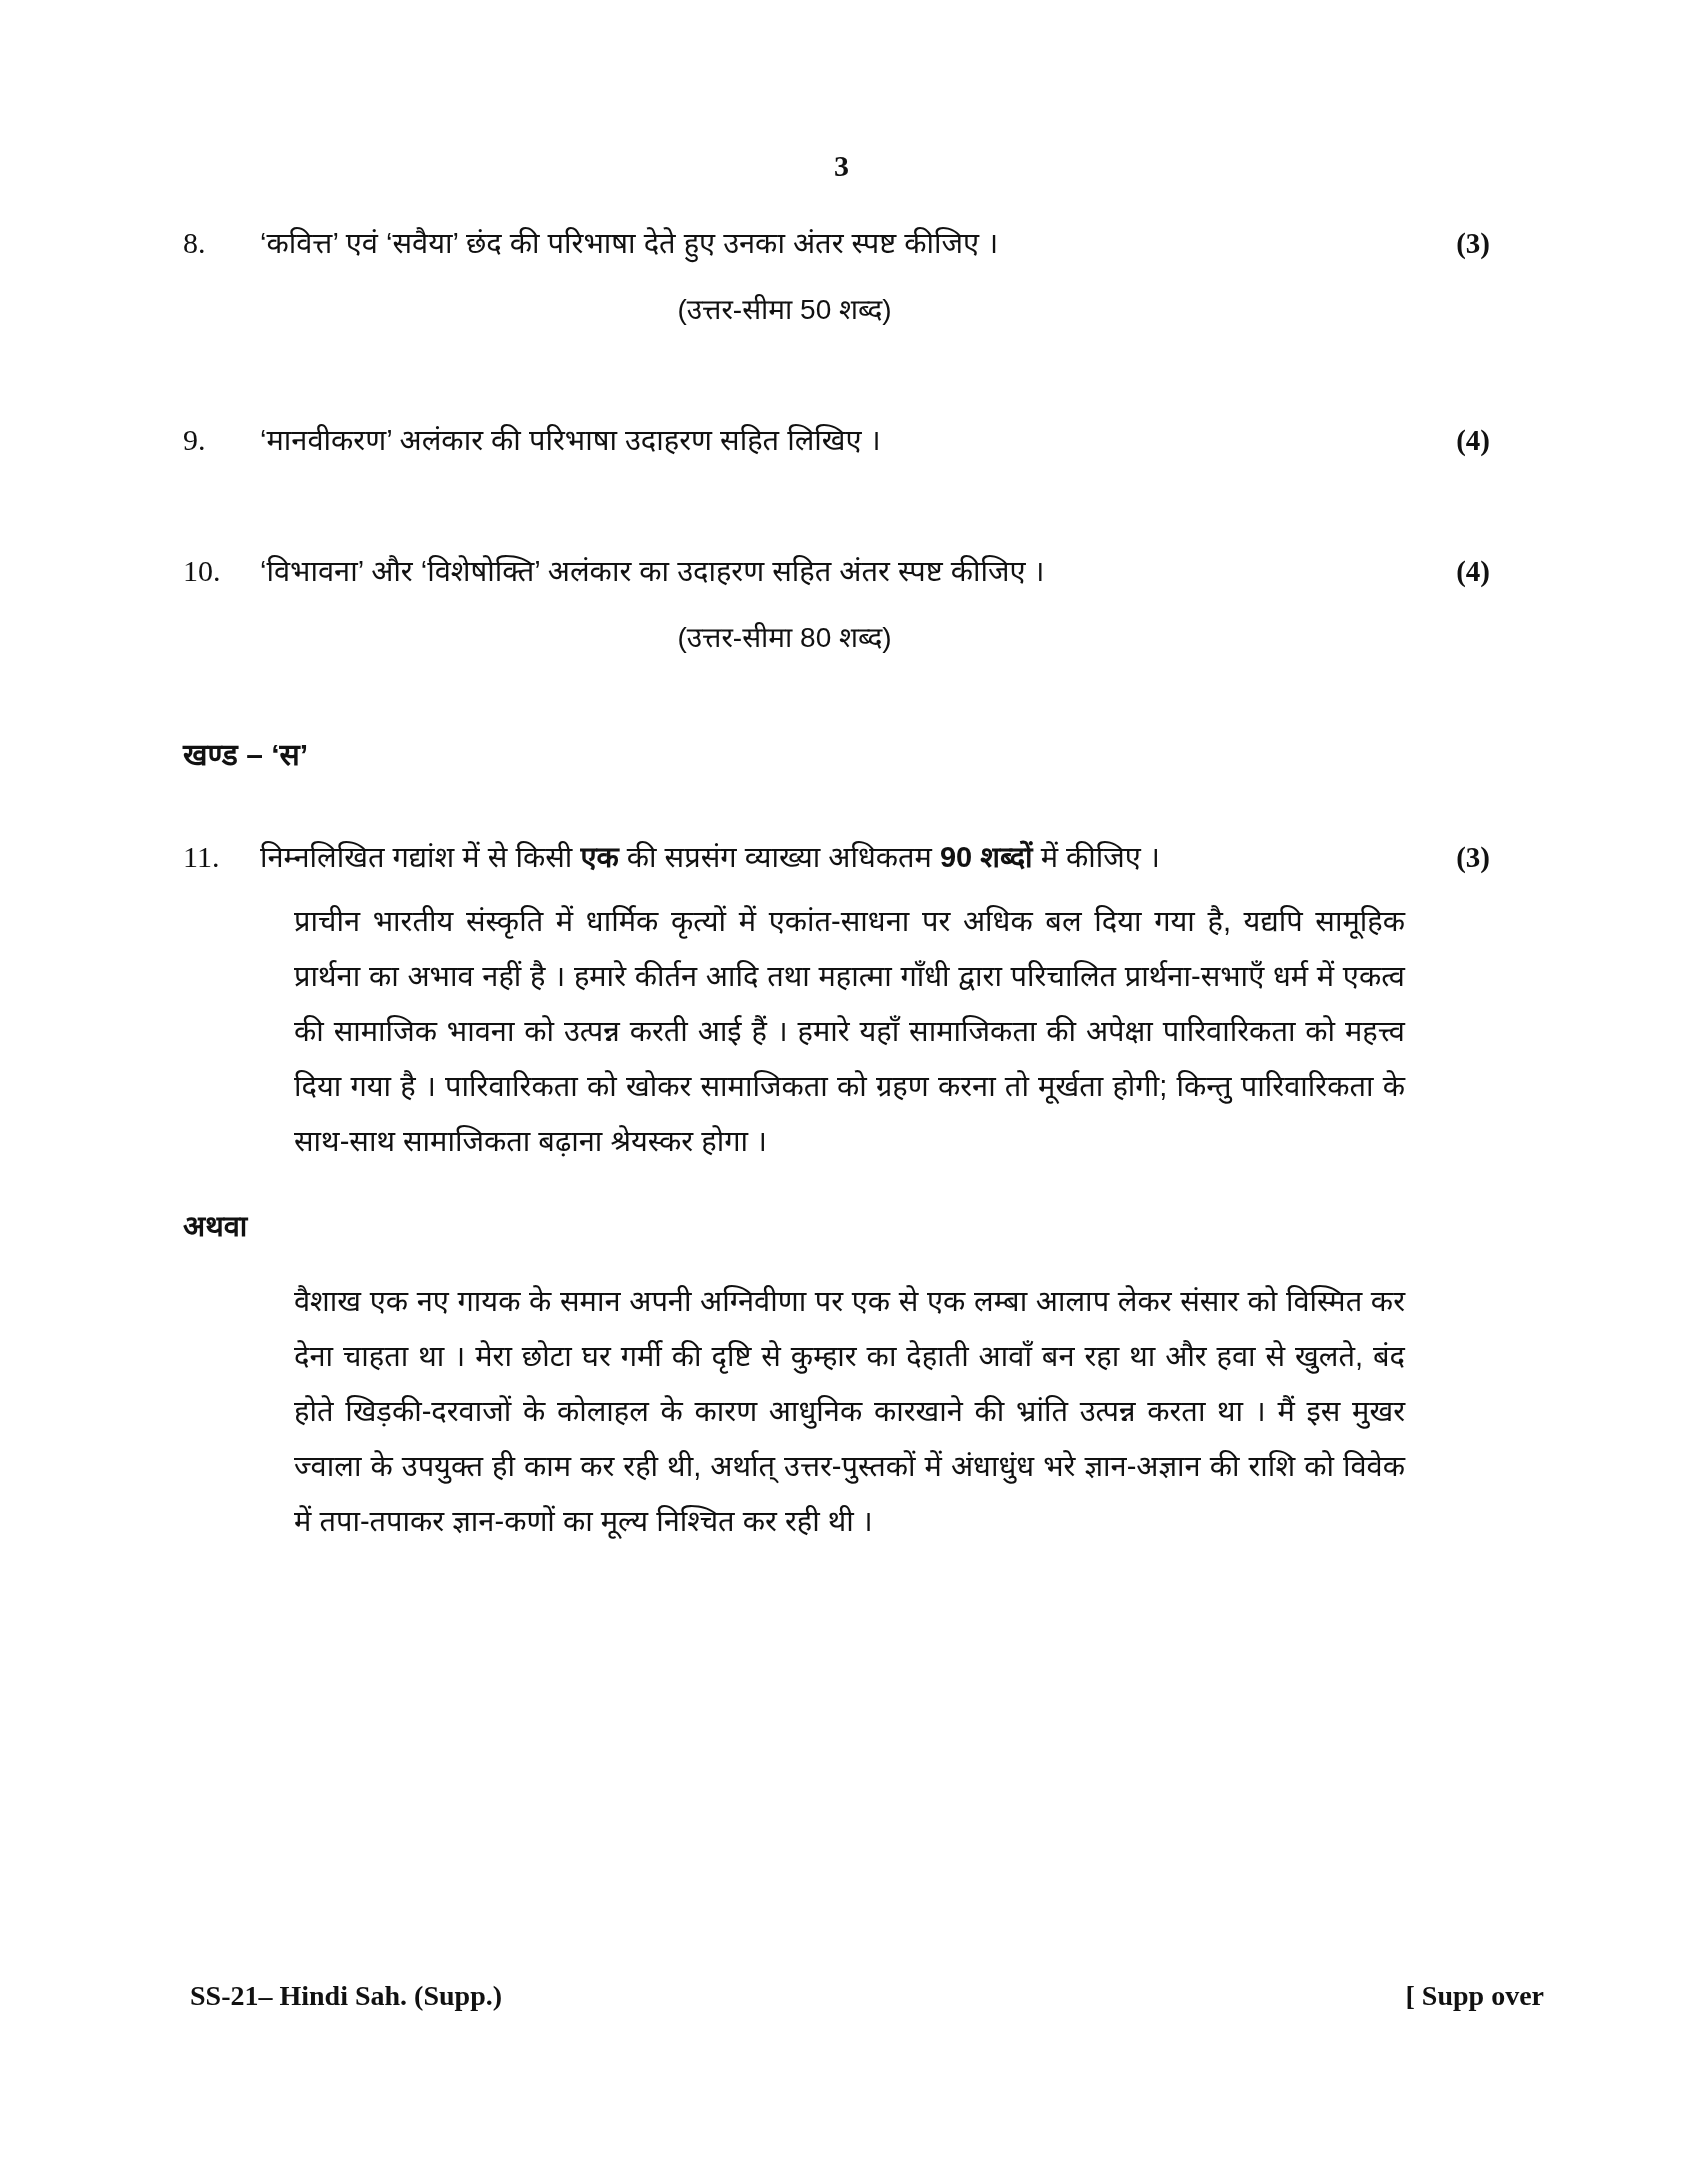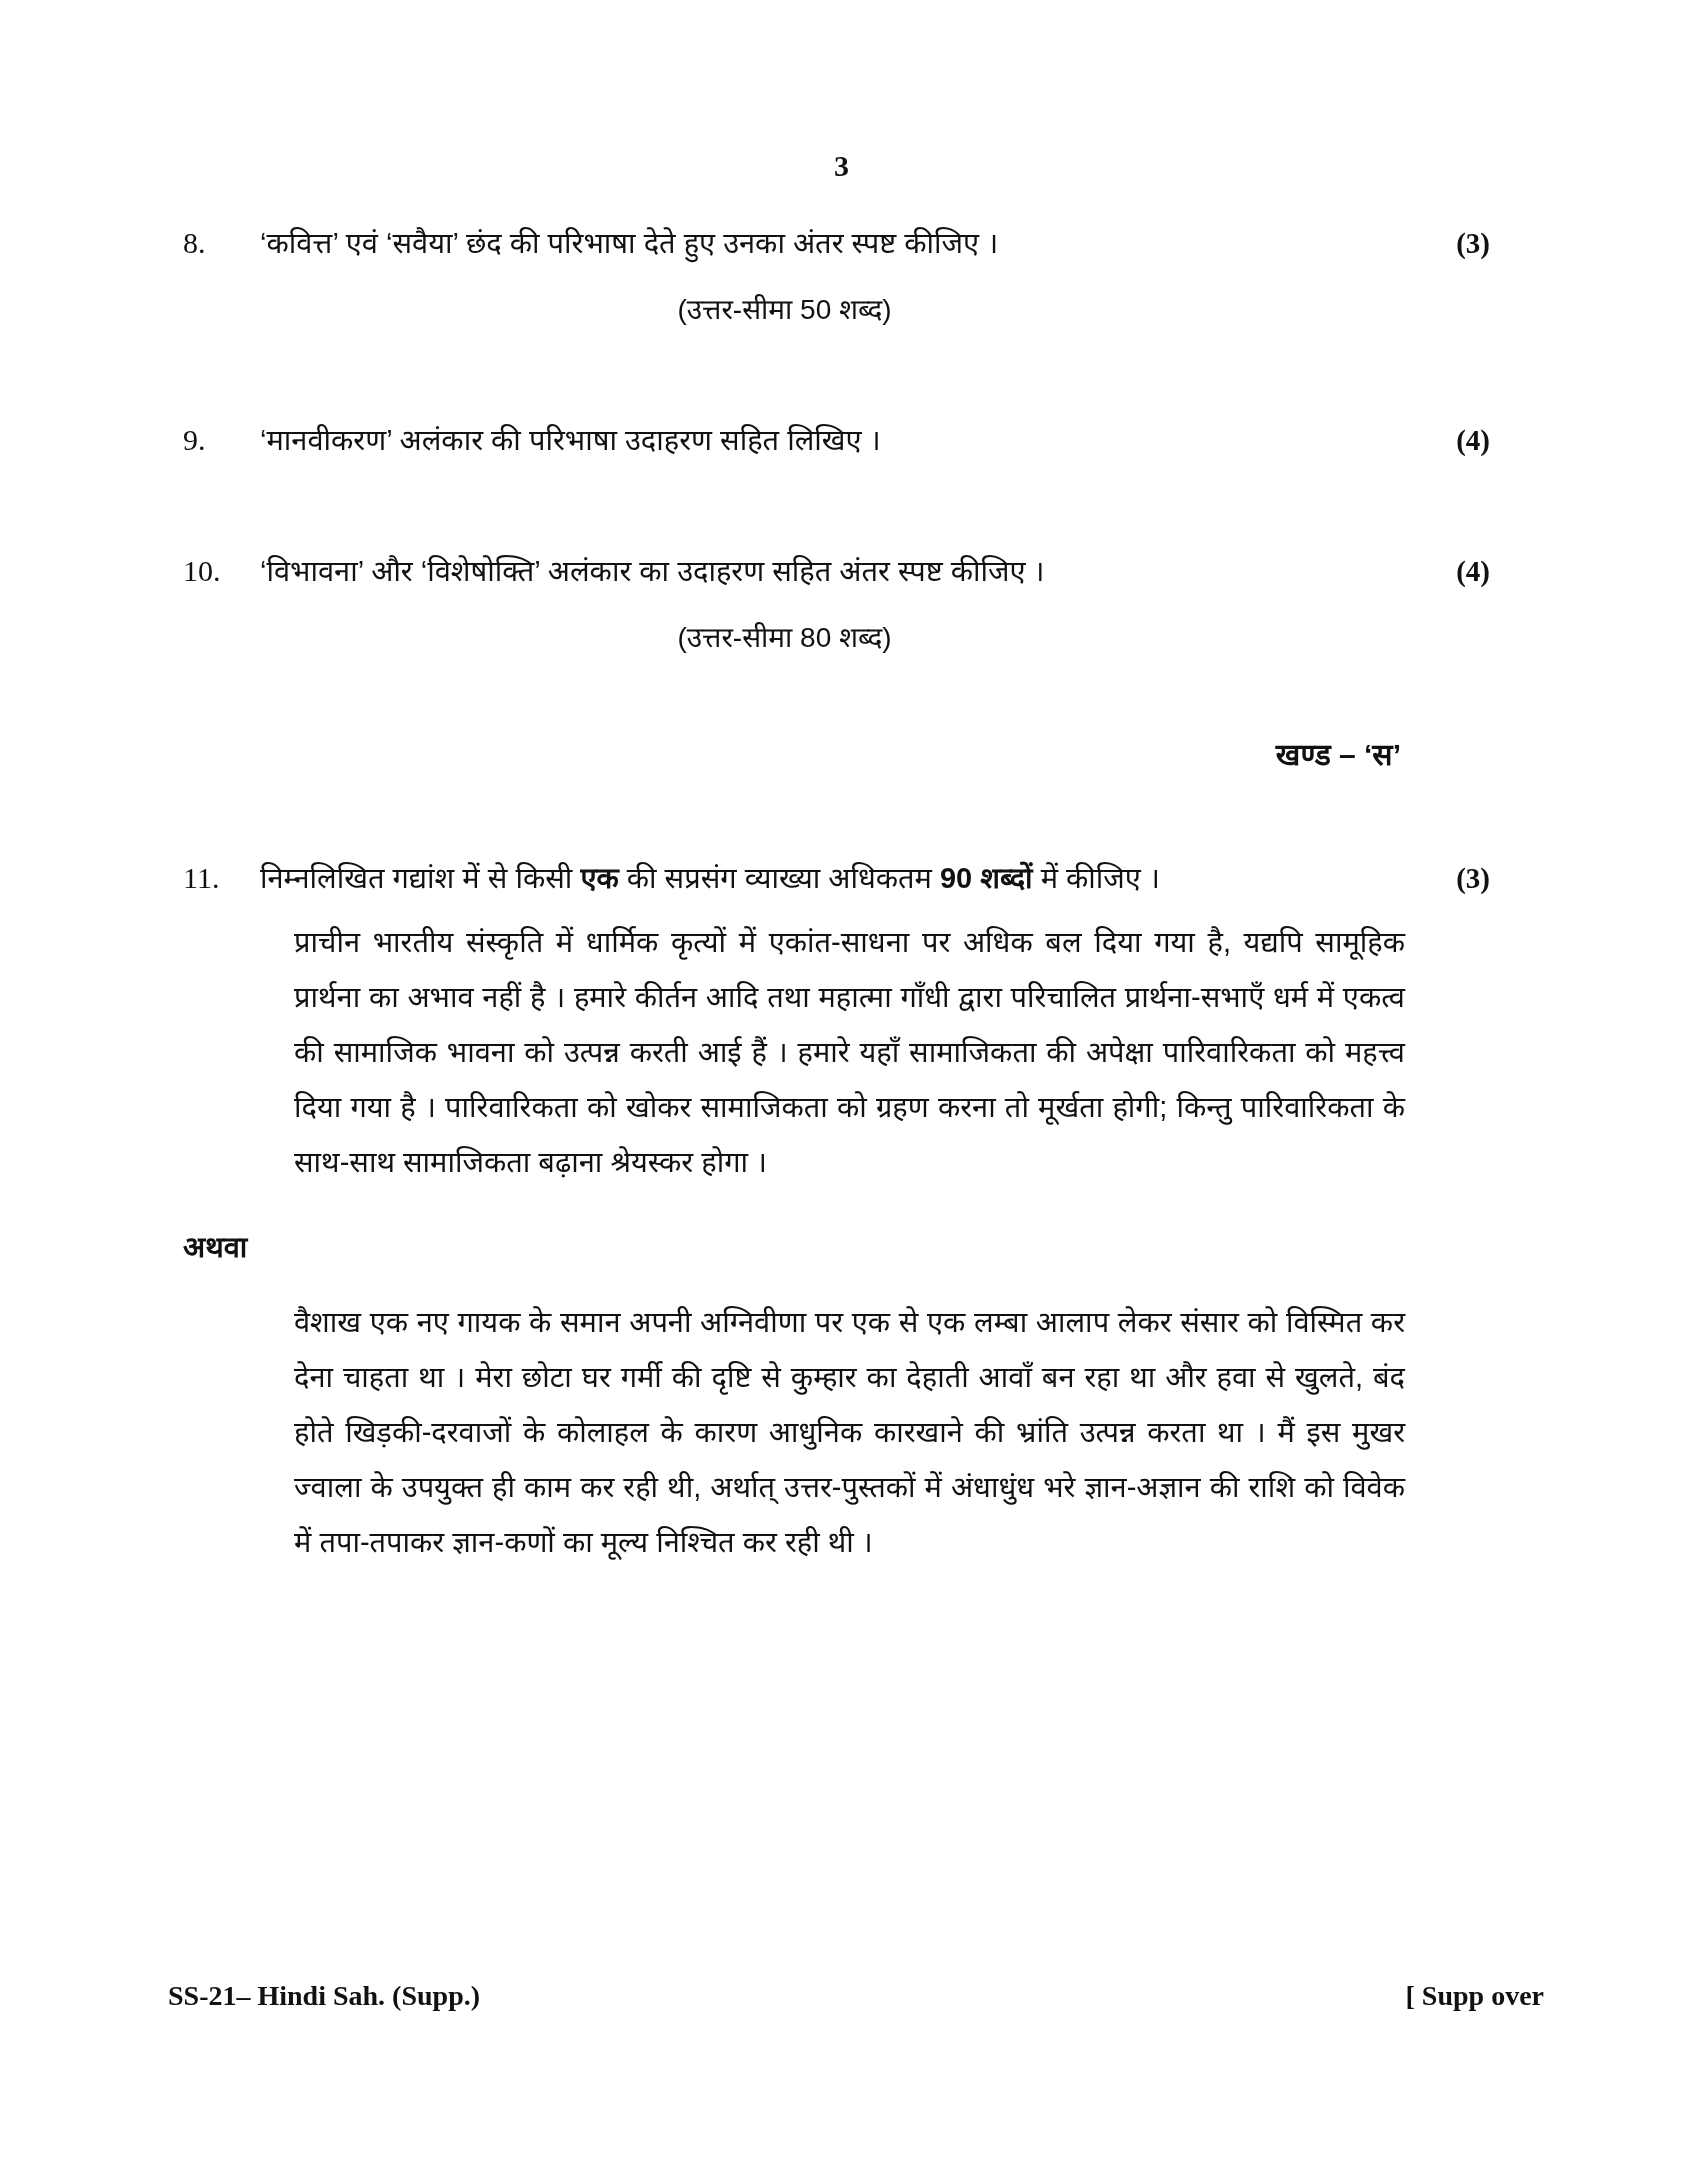--- a/index.html
+++ b/index.html
@@ -72,27 +72,27 @@
     text-align: center;
     padding-right: 104px;
     font-size: 28px;
     line-height: 44px;
     font-family: "Liberation Sans", "DejaVu Sans", sans-serif;
     margin-top: 22px;
   }
   .gap-lg { height: 85px; }
   
   .section-heading {
-    text-align: right;
+    text-align: left;
     font-size: 30px;
     font-weight: bold;
     font-family: "Liberation Sans", "DejaVu Sans", sans-serif;
     padding-right: 89px;
     margin-top: 73px;
-    margin-bottom: 81px;
+    margin-bottom: 60px;
   }
   
   .passage {
     margin-left: 111px;
     margin-right: 85px;
     font-size: 29px;
     line-height: 55px;
     text-align: justify;
     text-justify: inter-word;
     font-family: "Liberation Sans", "DejaVu Sans", sans-serif;
@@ -102,21 +102,21 @@
     font-size: 29px;
     font-weight: bold;
     font-family: "Liberation Sans", "DejaVu Sans", sans-serif;
     margin-top: 36px;
     margin-bottom: 30px;
     padding-right: 89px;
   }
   
   .footer {
     position: absolute;
-    left: 168px;
+    left: 190px;
     right: 139px;
     bottom: 166px;
     display: flex;
     justify-content: space-between;
     align-items: center;
     font-family: "Liberation Serif", "DejaVu Serif", serif;
     font-weight: bold;
     font-size: 28px;
   }
   b, strong { font-weight: bold; }

